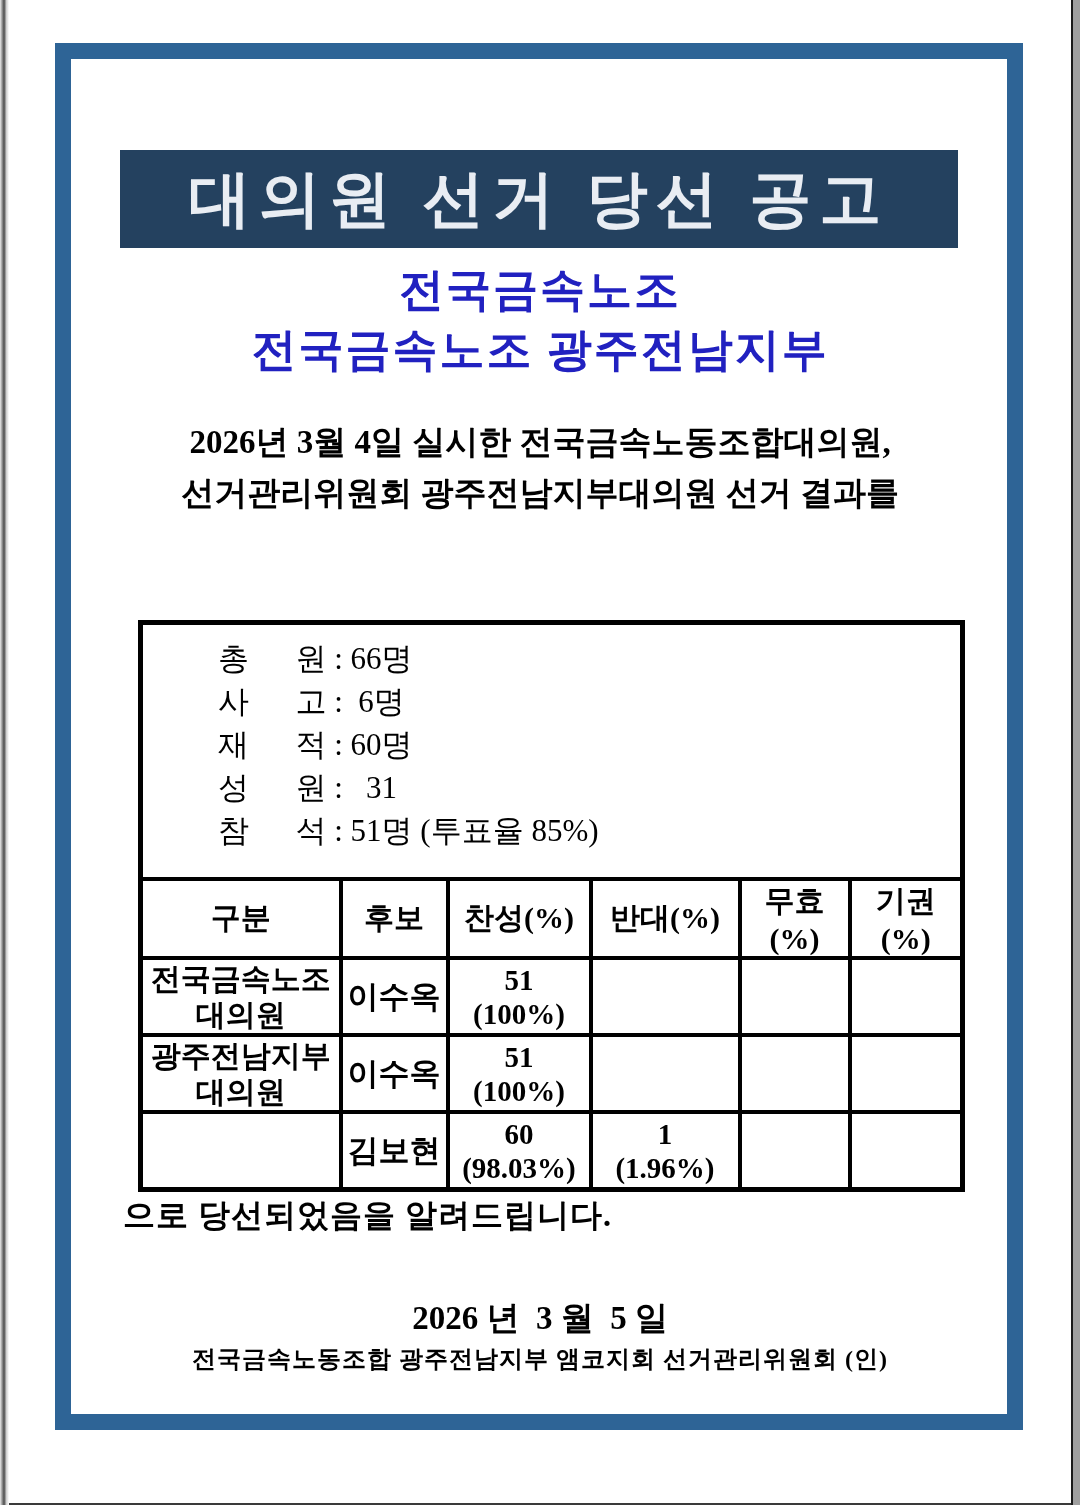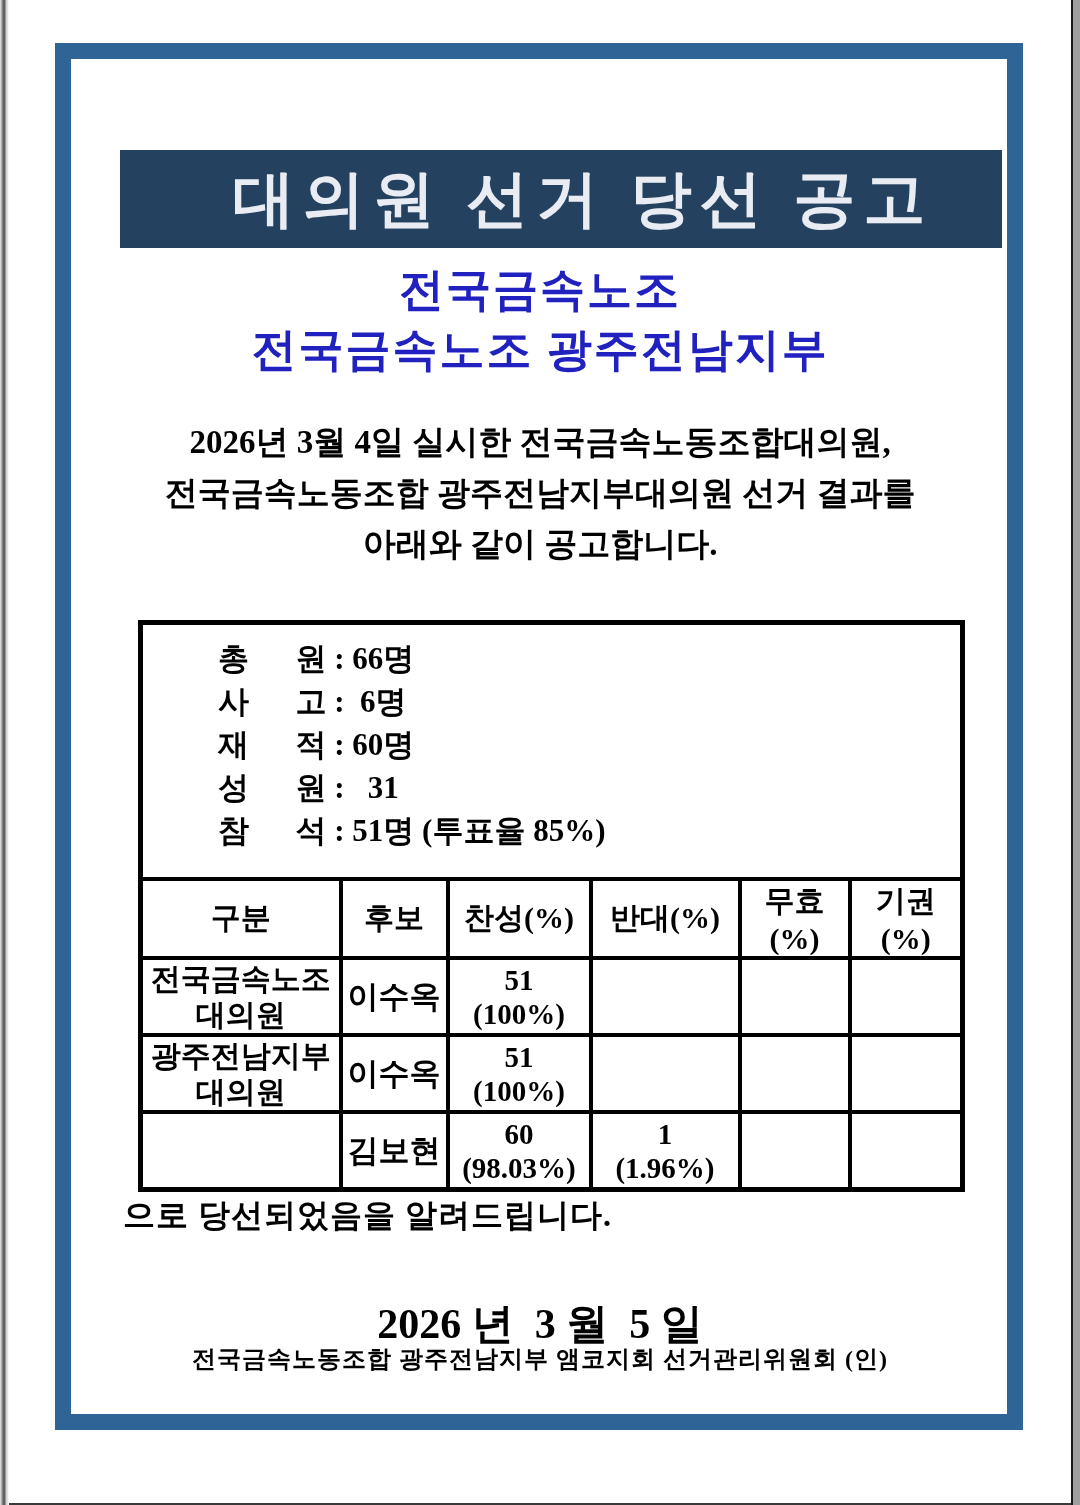--- a/index.html
+++ b/index.html
@@ -12,41 +12,41 @@
     background:linear-gradient(to right,#ececec 0%,#9a9a9a 22%,#4a4a4a 45%,#d0d0d0 72%,#ffffff 100%);}
   .edge-right{position:absolute;right:0;top:0;width:7px;height:100%;
     background:#9f9f9f;border-left:2px solid #1a1a1a;}
   .edge-bottom{position:absolute;left:9px;right:9px;bottom:0;height:2px;background:#3a3a3a;}
   
   .frame{position:absolute;left:55px;top:43px;width:968px;height:1387px;
     border:16px solid #2e6496;box-sizing:border-box;}
   
   .banner{position:absolute;left:120px;top:150px;width:838px;height:98px;
     background:#24415f;color:#e9edf3;display:flex;align-items:center;justify-content:center;
-    font-size:62px;font-weight:bold;letter-spacing:8px;white-space:nowrap;padding-left:44px;}
+    font-size:62px;font-weight:bold;letter-spacing:8px;white-space:nowrap;}
   .org{position:absolute;left:70px;width:940px;text-align:center;color:#2121c0;
     font-weight:bold;font-size:45px;letter-spacing:2px;}
   .org1{top:260px;}
   .org2{top:320px;}
   .intro{position:absolute;left:70px;width:940px;top:417px;text-align:center;
     font-size:33px;line-height:51px;font-weight:bold;}
   
   table.results{position:absolute;left:138px;top:620px;width:822px;
     border-collapse:collapse;border:5px solid #000;table-layout:fixed;}
   table.results td,table.results th{border:4px solid #000;padding:0;vertical-align:middle;}
   .stats-cell{height:230px;padding:12px 0 10px 75px !important;vertical-align:top !important;}
-  .stat-line{font-size:31px;line-height:43px;font-weight:bold;white-space:pre;}
+  .stat-line{font-size:31px;line-height:43px;font-weight:normal;white-space:pre;}
   tr.head th{height:64px;font-size:30px;font-weight:bold;text-align:center;}
   td.cat{height:73px;text-align:center;font-size:30px;font-weight:bold;line-height:36px;}
   td.cand{text-align:center;font-size:31px;font-weight:bold;}
   td.num{text-align:center;font-size:29px;line-height:34px;font-weight:bold;}
   td.num span,td.cat span{display:block;}
   .closing{position:absolute;left:123px;top:1186px;font-size:32px;font-weight:bold;letter-spacing:1px;margin-top:8px;}
   .date-line{position:absolute;left:70px;width:940px;top:1296px;text-align:center;
-    font-size:42px;font-weight:bold;white-space:pre;}
+    font-size:33px;font-weight:bold;white-space:pre;}
   .signature{position:absolute;left:70px;width:940px;top:1343px;text-align:center;
     font-size:24px;font-weight:bold;letter-spacing:1px;}
 </style>
 </head>
 <body>
 
 <div class="page">
 
   <div class="edge-left"></div>
   <div class="edge-right"></div>
@@ -56,22 +56,21 @@
 
   <div class="banner">
     <span>대의원 선거 당선 공고</span>
   </div>
 
   <div class="org org1">전국금속노조</div>
   <div class="org org2">전국금속노조 광주전남지부</div>
 
   <div class="intro">
     <div>2026년 3월 4일 실시한 전국금속노동조합대의원,</div>
-    <div>전국금속노동조합 광주전남지부대의원 선거 결과를</div>
-    <div>아래와 같이 공고합니다.</div>
+    <div>선거관리위원회 광주전남지부대의원 선거 결과를</div>
   </div>
 
   <table class="results">
     <colgroup>
       <col style="width:200px">
         <col style="width:107px">
         <col style="width:143px">
       <col style="width:149px">
         <col style="width:110px">
         <col style="width:113px">

